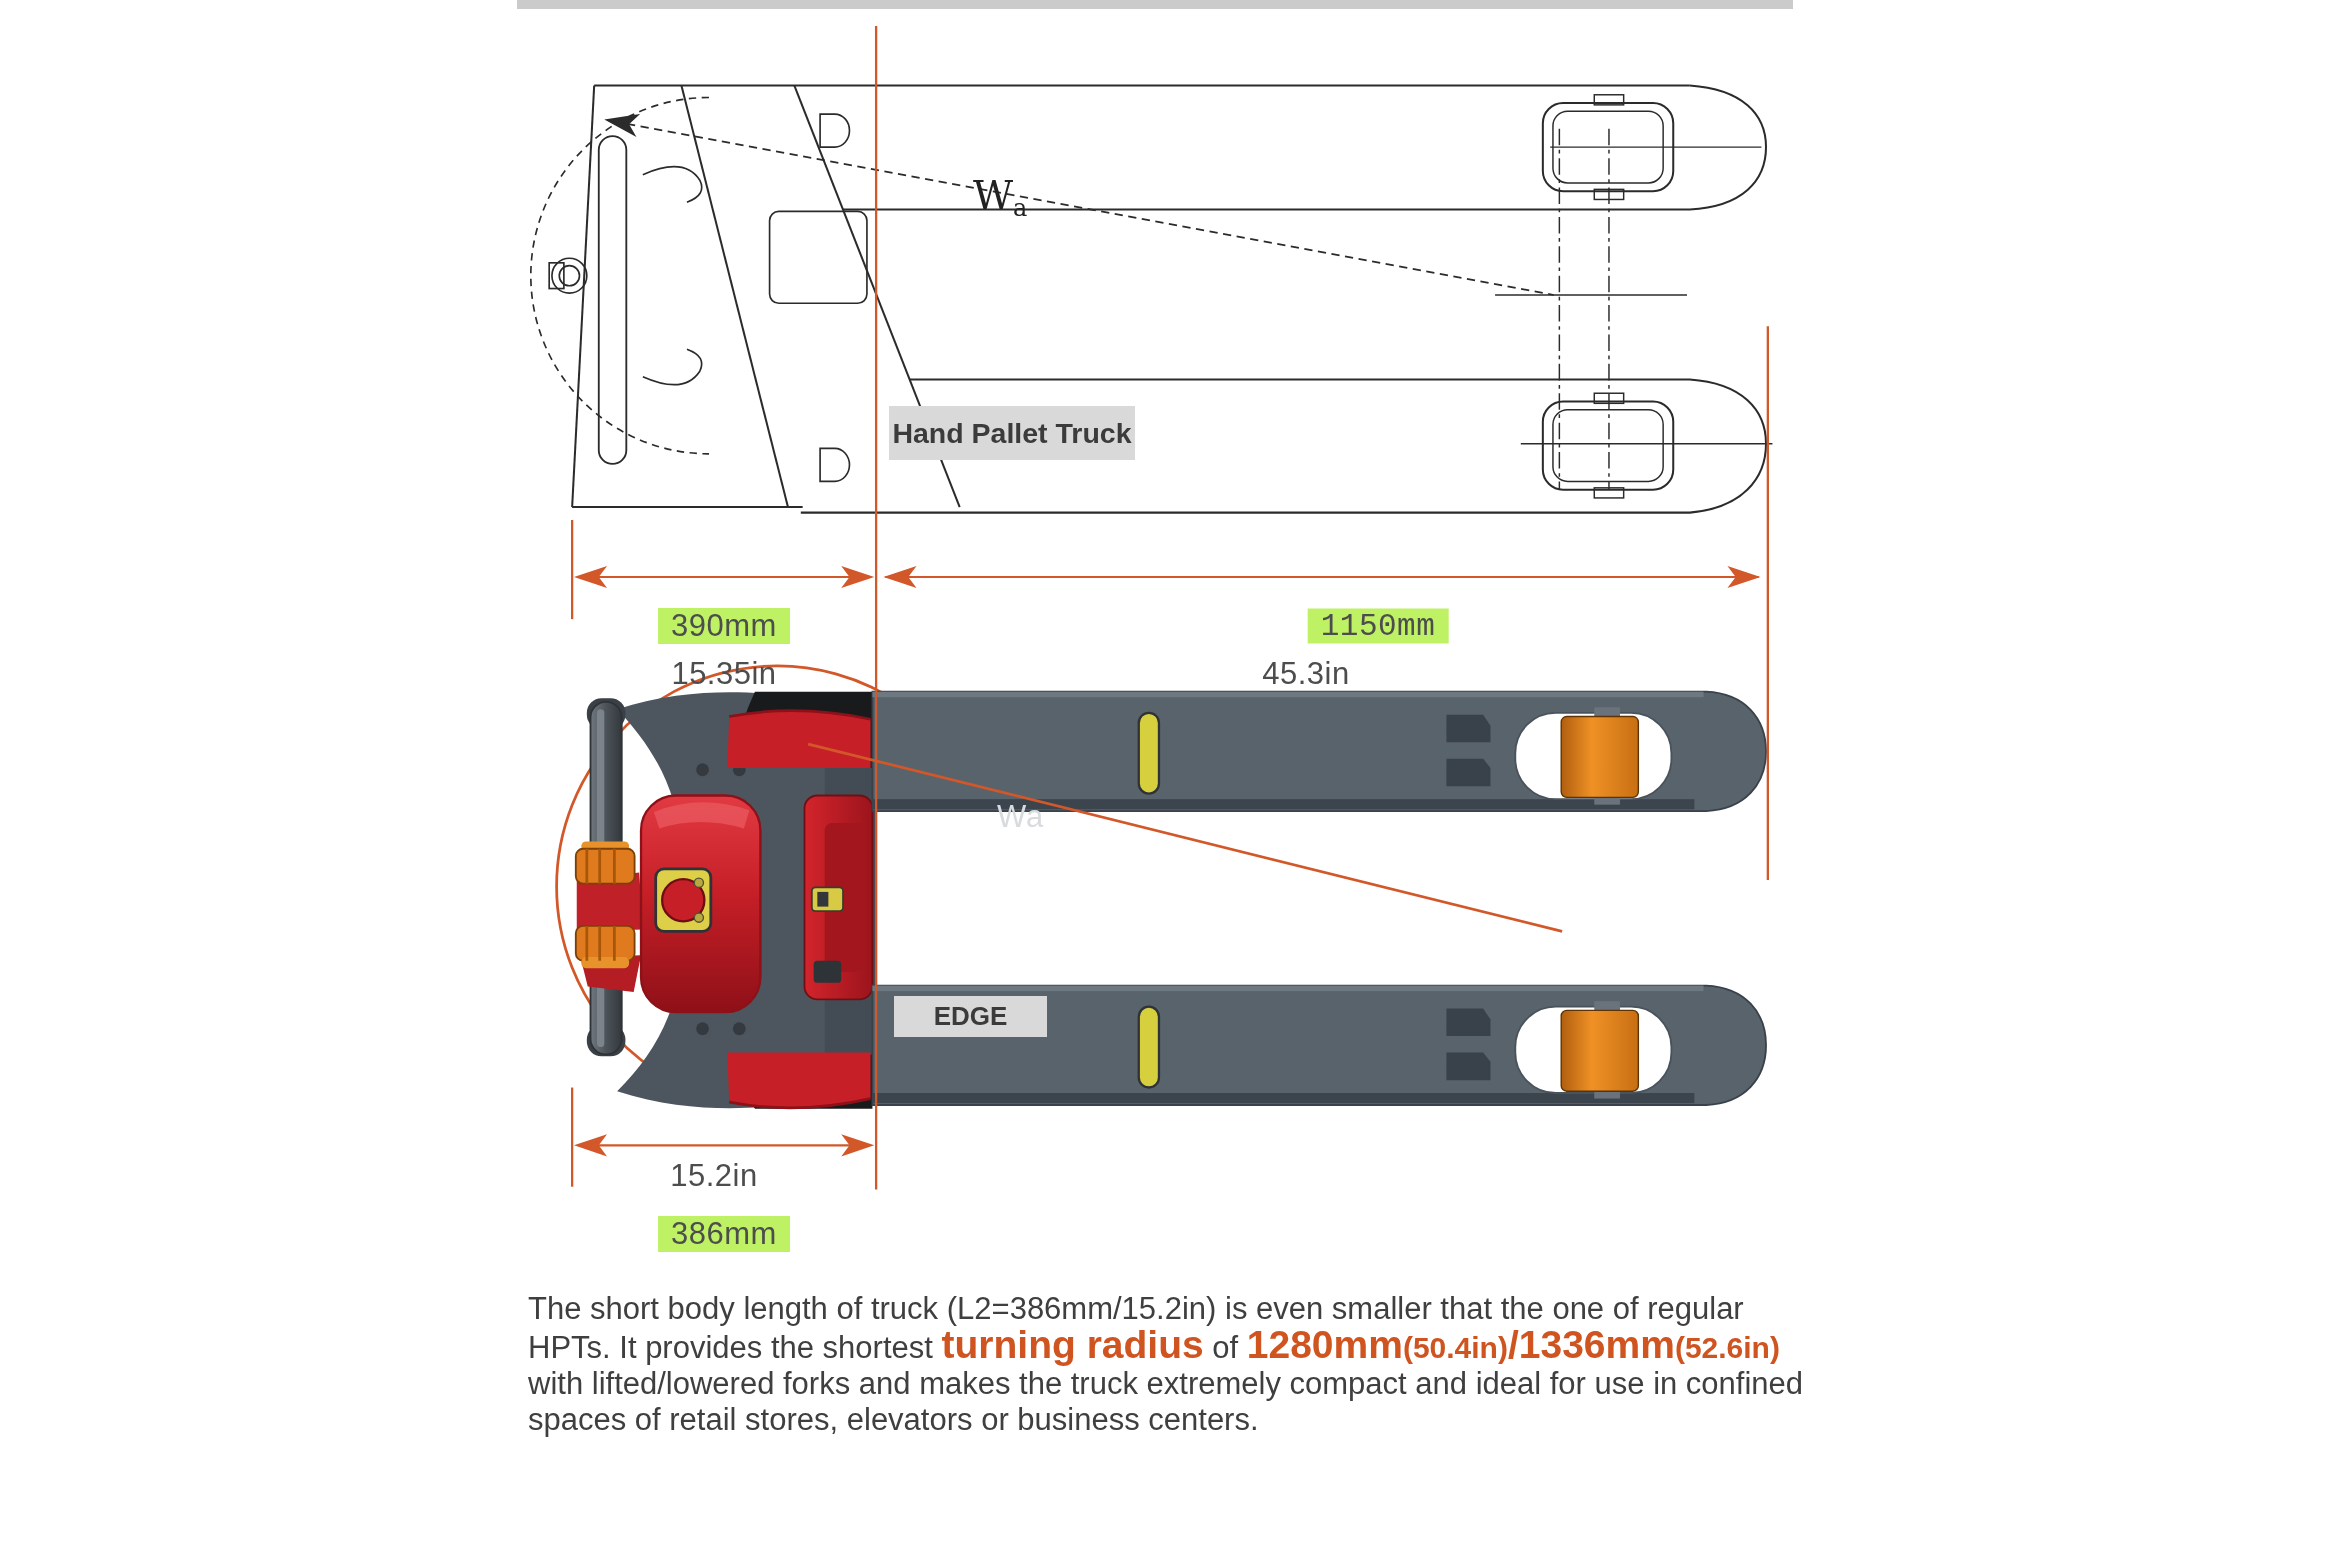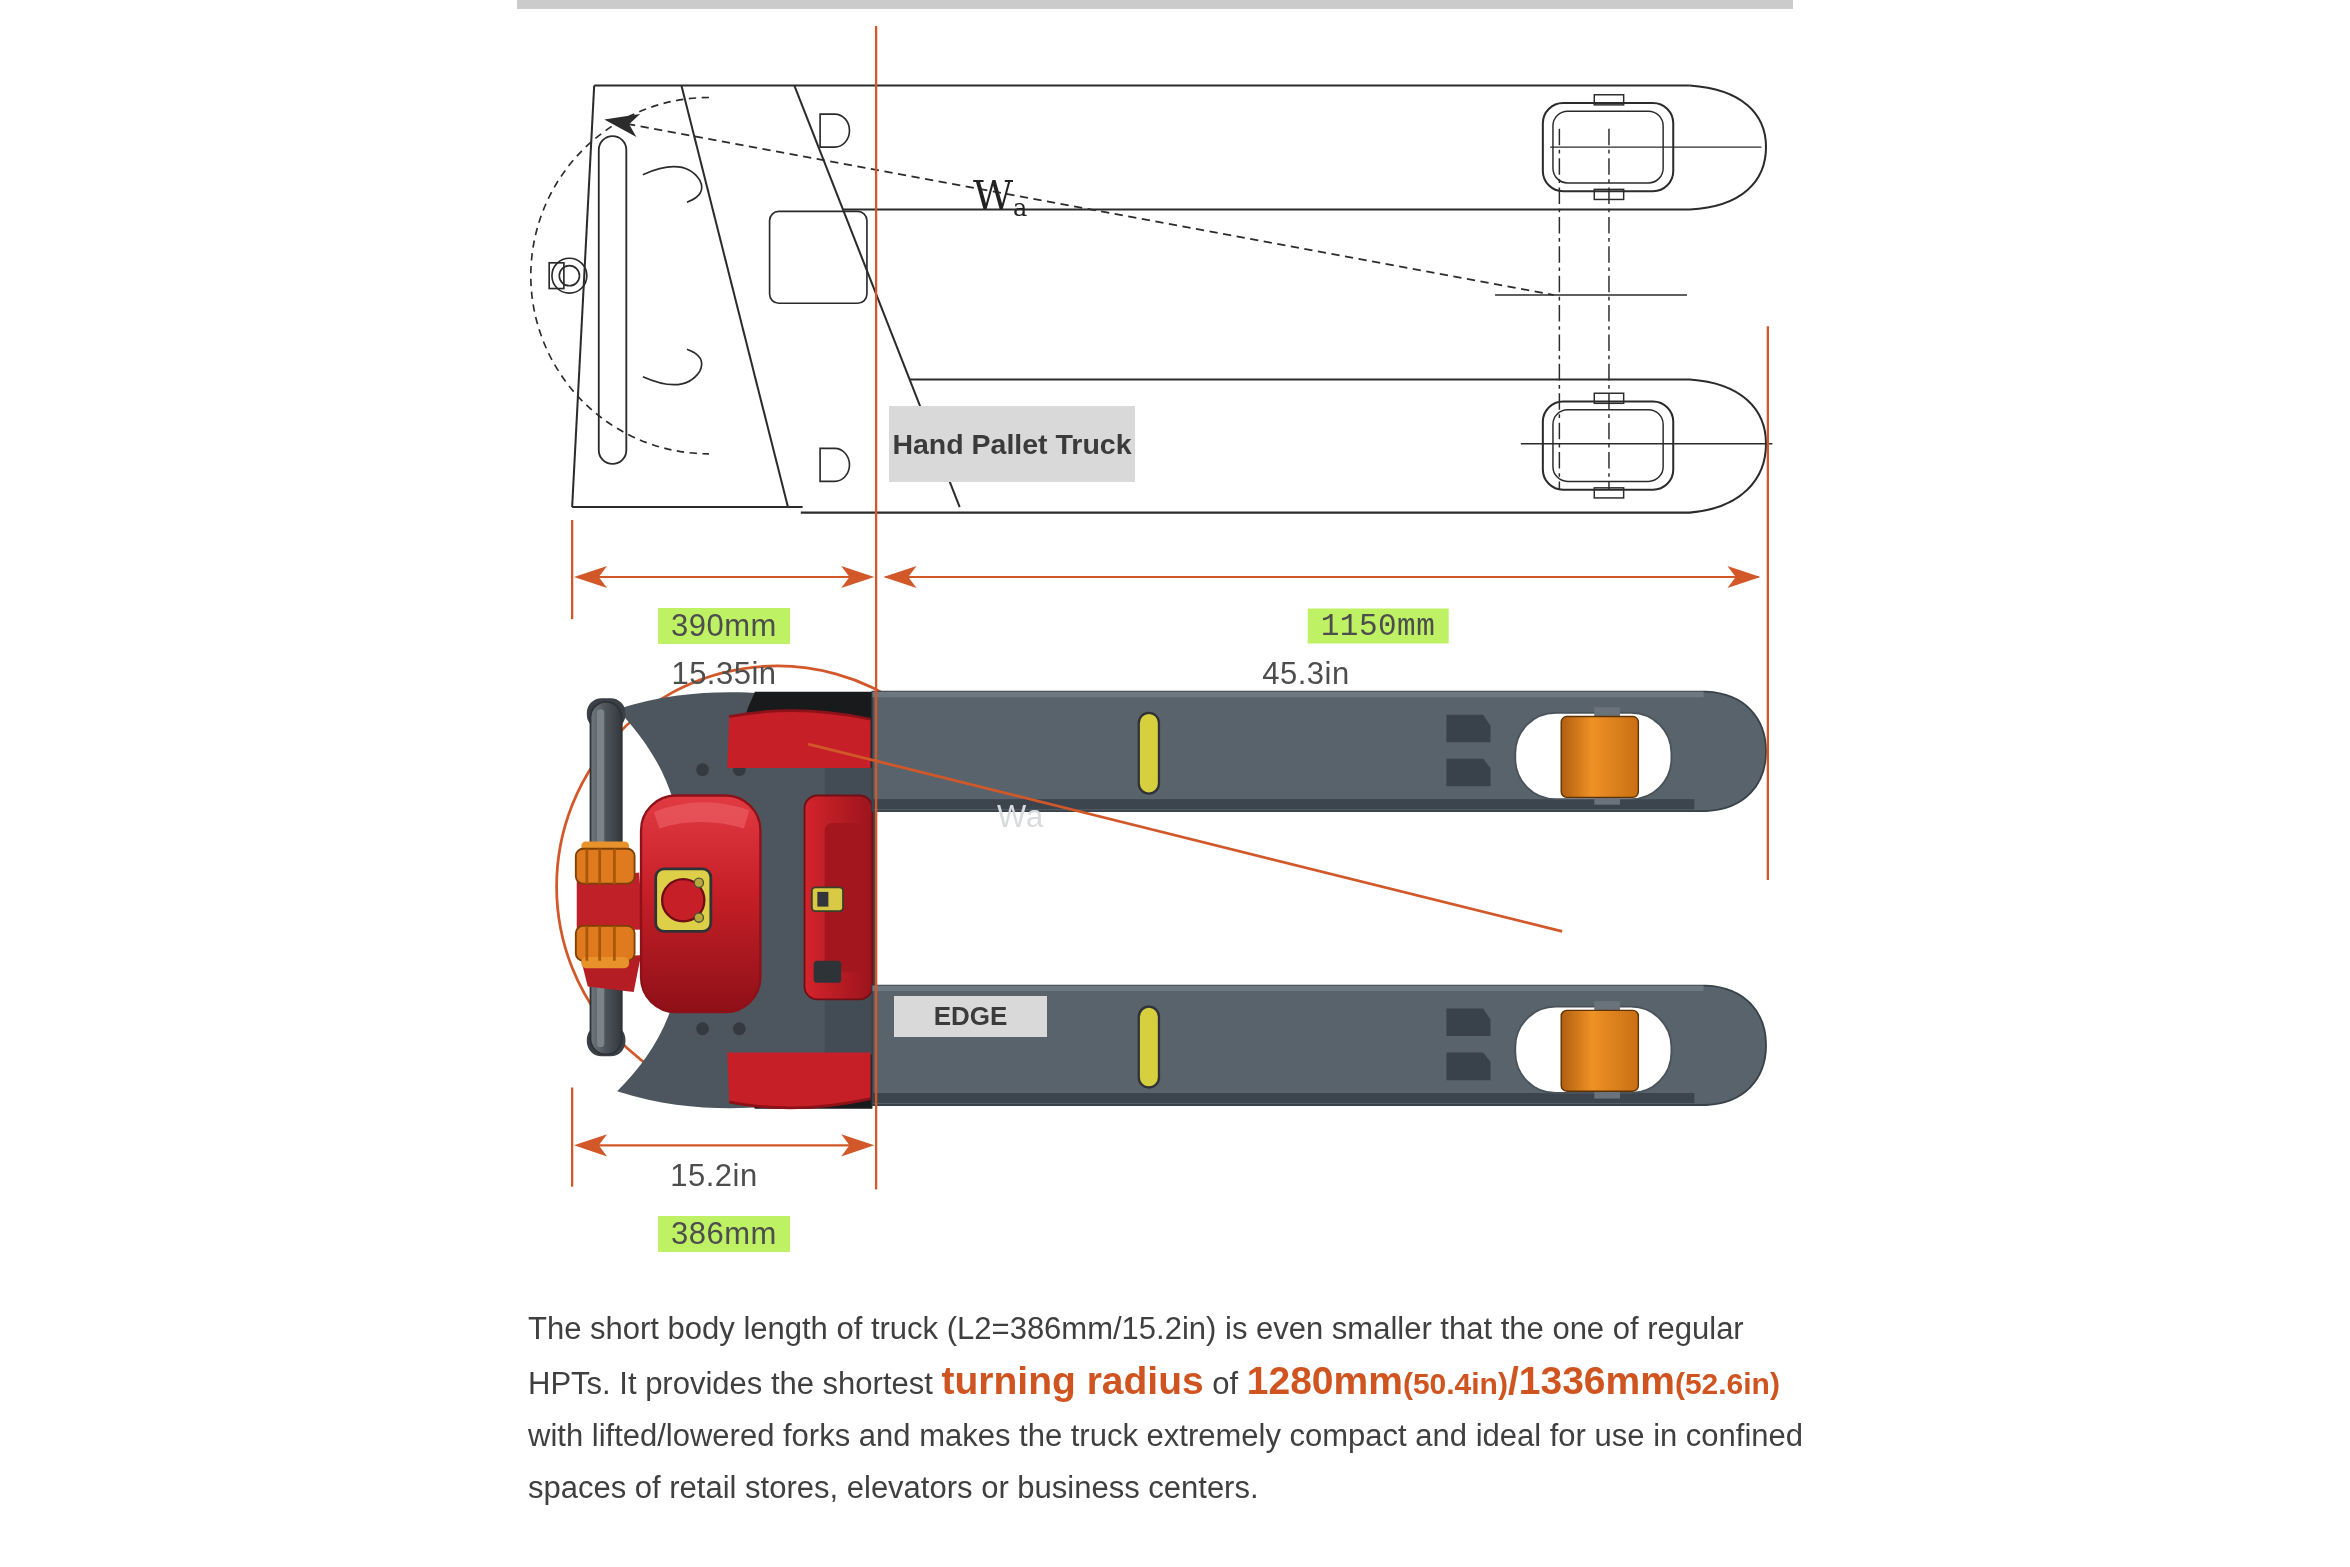--- a/index.html
+++ b/index.html
@@ -19,34 +19,34 @@
   .overlay{position:absolute;white-space:nowrap;margin-top:48px;}
   .center{transform:translate(-50%,-50%);}
   .dim-text{
     font-size:31px;color:#4d4d4d;letter-spacing:0.5px;
   }
   .dim-text.masked{background:#bef264;padding:0 13px;}
   .badge{
     background:#d9d9d9;color:#3b3b3b;font-weight:bold;
     display:flex;align-items:center;justify-content:center;
   }
-  .badge.hpt{left:889px;top:358px;width:246px;height:76px;font-size:28.5px;}
+  .badge.hpt{left:889px;top:358px;width:246px;height:54px;font-size:28.5px;}
   .badge.edge{left:894px;top:948px;width:153px;height:41px;font-size:26px;}
   .wa-serif{
     left:973px;top:125px;font-family:"DejaVu Serif",serif;color:#222222;
     font-size:39px;
   }
   .wa-serif .sub{font-size:24px;vertical-align:-7.3px;}
   .wa-edge{
     left:997px;top:751px;font-size:31px;color:#d8dbde;letter-spacing:0.9px;
   }
   
   .description{
     position:absolute;left:528px;top:1291px;width:1295px;
-    font-size:31px;line-height:52px;color:#3f3f3f;white-space:normal;margin-top:12px;
+    font-size:31px;line-height:36px;color:#3f3f3f;white-space:normal;
   }
   .description .hl{color:#cf5420;font-weight:bold;font-size:39px;}
   .description .hl-small{color:#cf5420;font-weight:bold;font-size:30px;}
 </style>
 </head>
 <body>
 
 <div class="canvas">
 
   <div class="top-strip"></div>

